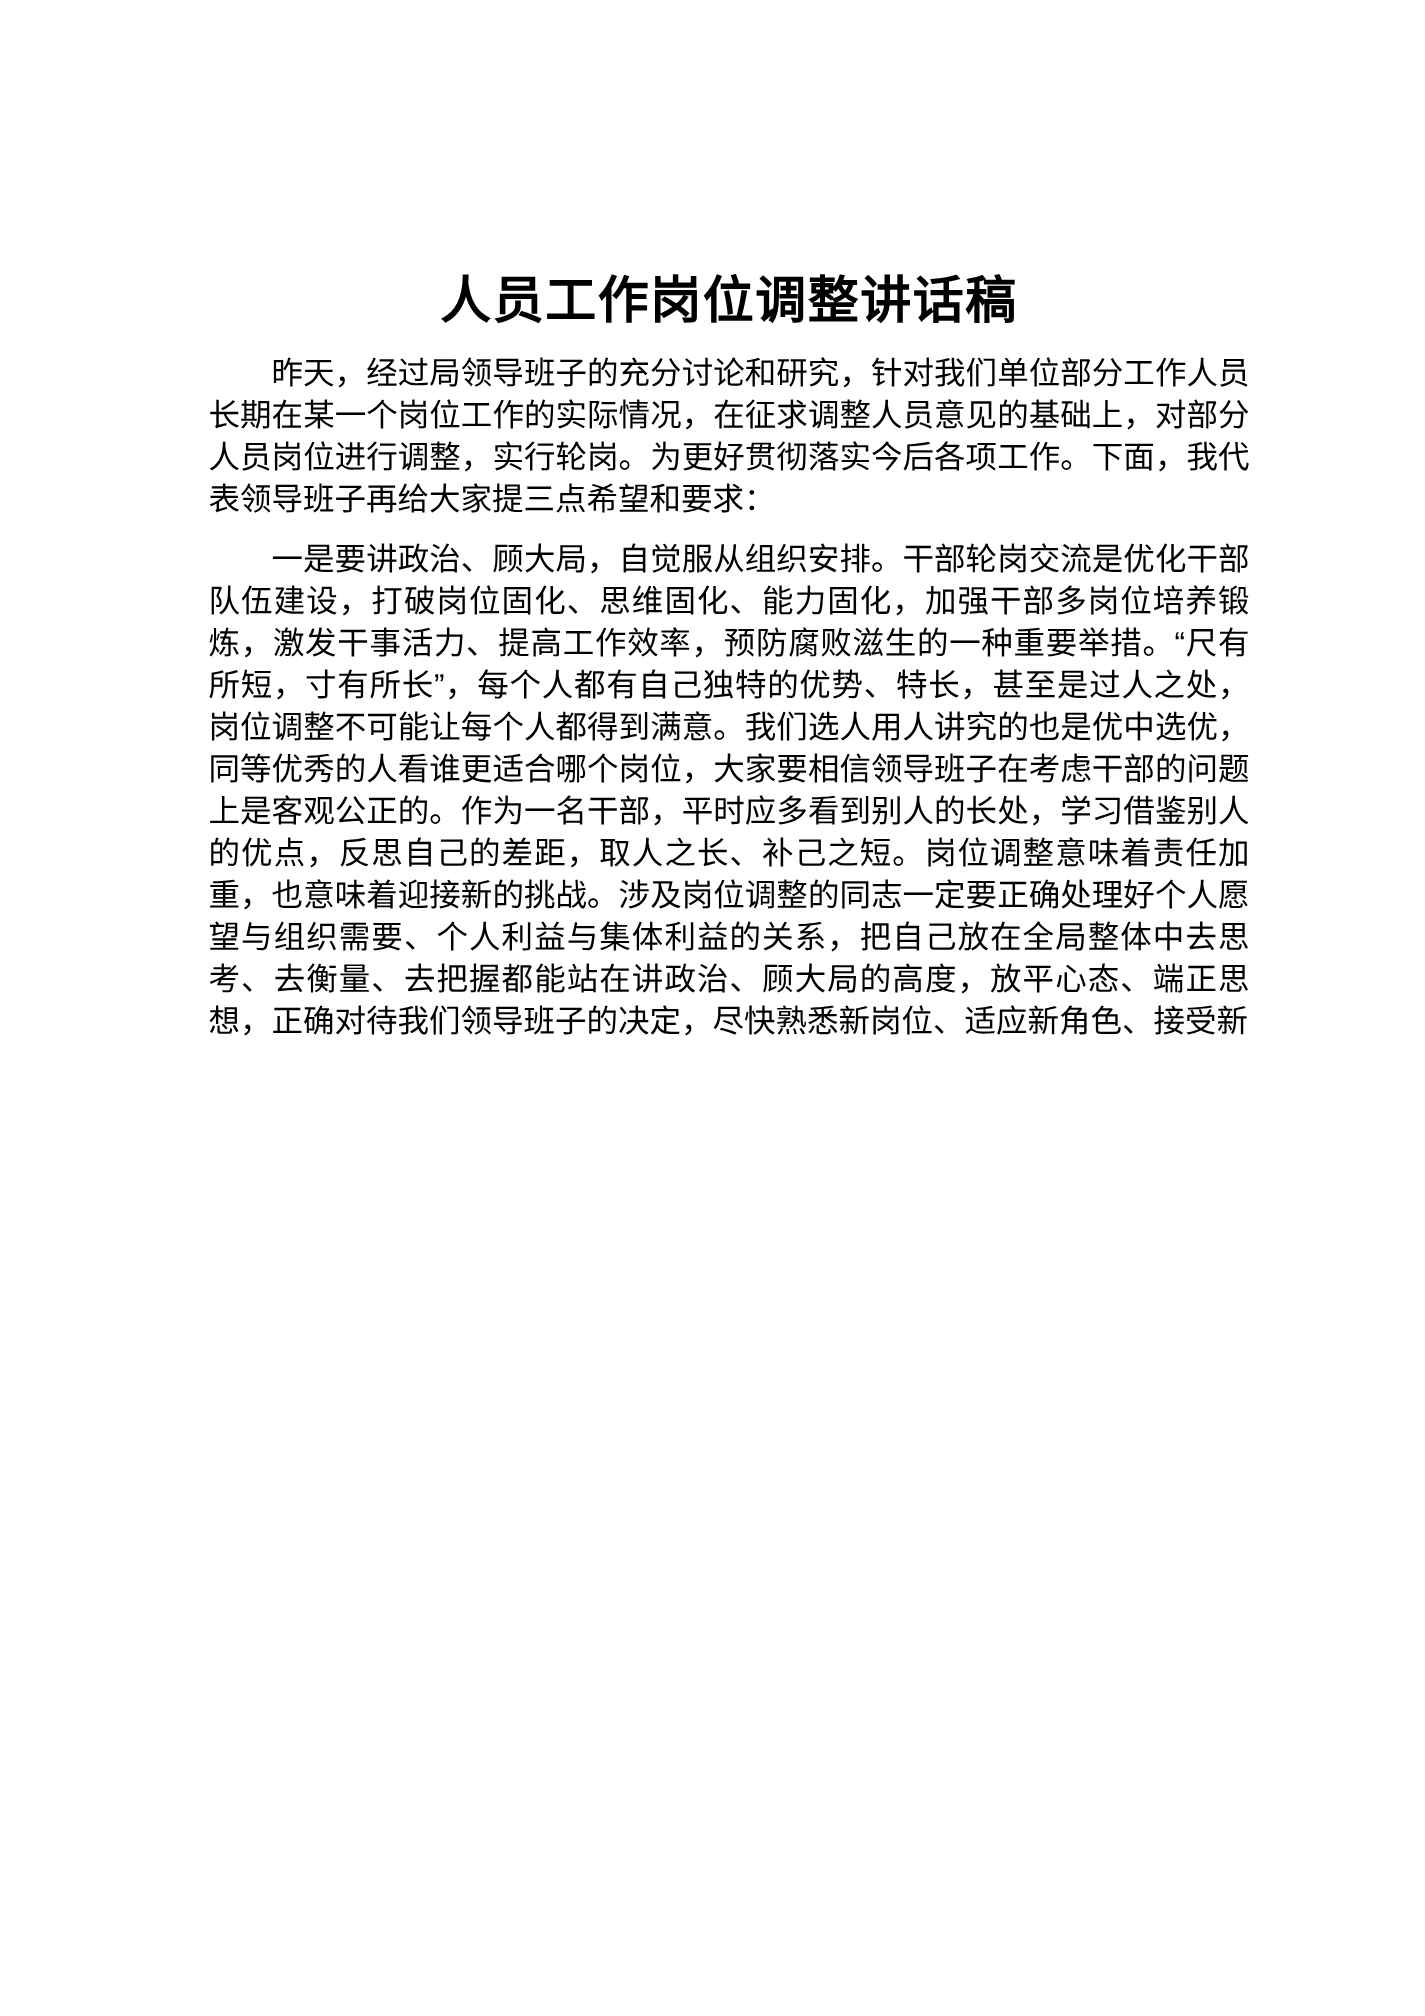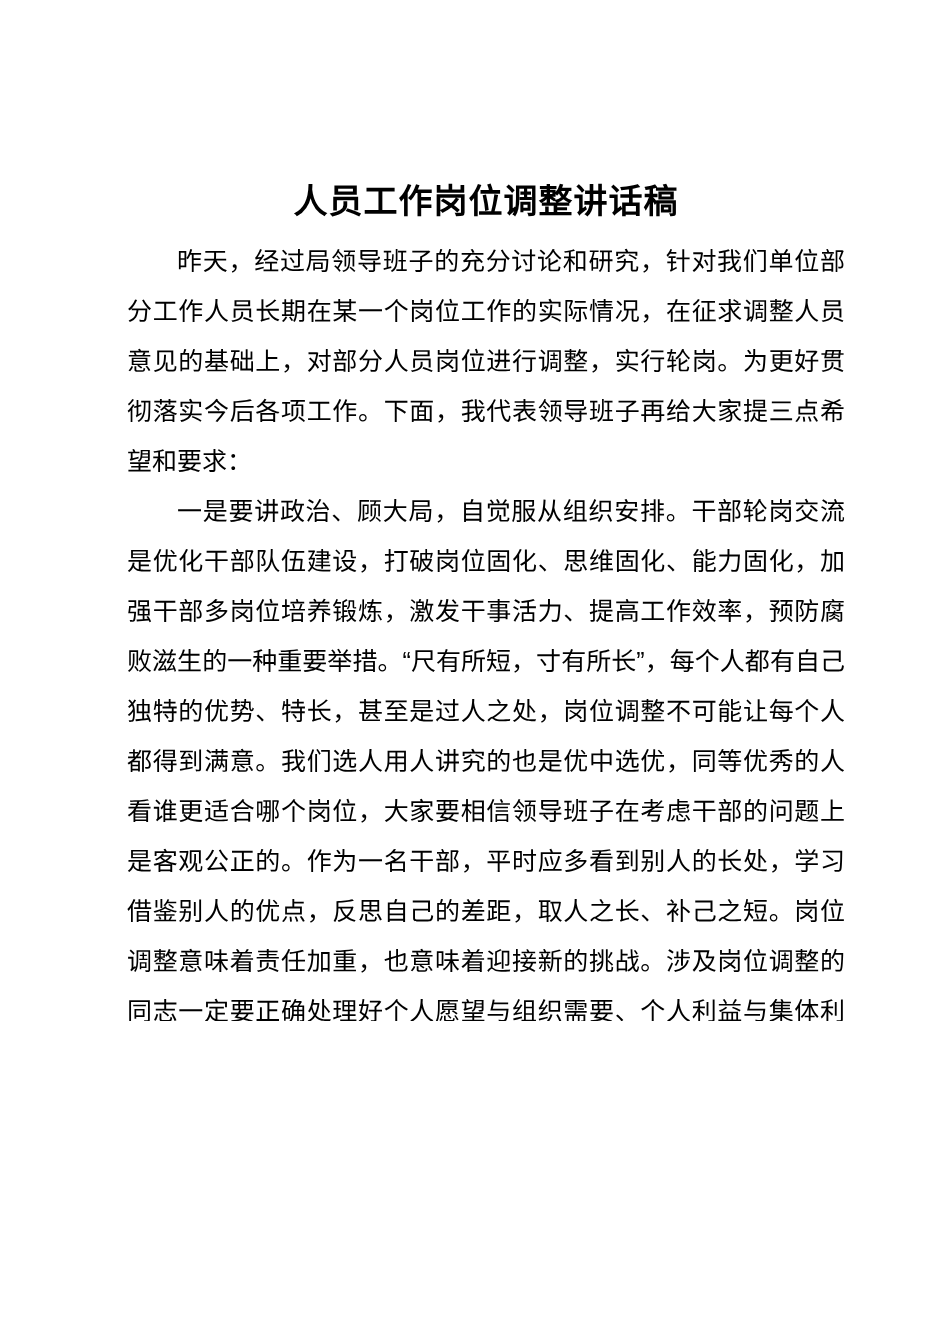--- a/index.html
+++ b/index.html
@@ -24,23 +24,23 @@
   .doc-title {
     margin: 0;
     font-size: 34px;
     line-height: 45px;
     font-weight: 700;
     text-align: center;
     letter-spacing: 1px;
     white-space: nowrap;
   }
   .doc-paragraph {
-    margin: 0;
-    font-size: 25px;
-    line-height: 50px;
+    margin: 12px;
+    font-size: 21px;
+    line-height: 28px;
     font-weight: 400;
     text-align: justify;
     text-justify: inter-ideograph;
     text-indent: 2em;
     word-break: break-all;
     overflow-wrap: break-word;
   }
   .doc-paragraph.first {
     margin-top: 12px;
   }

